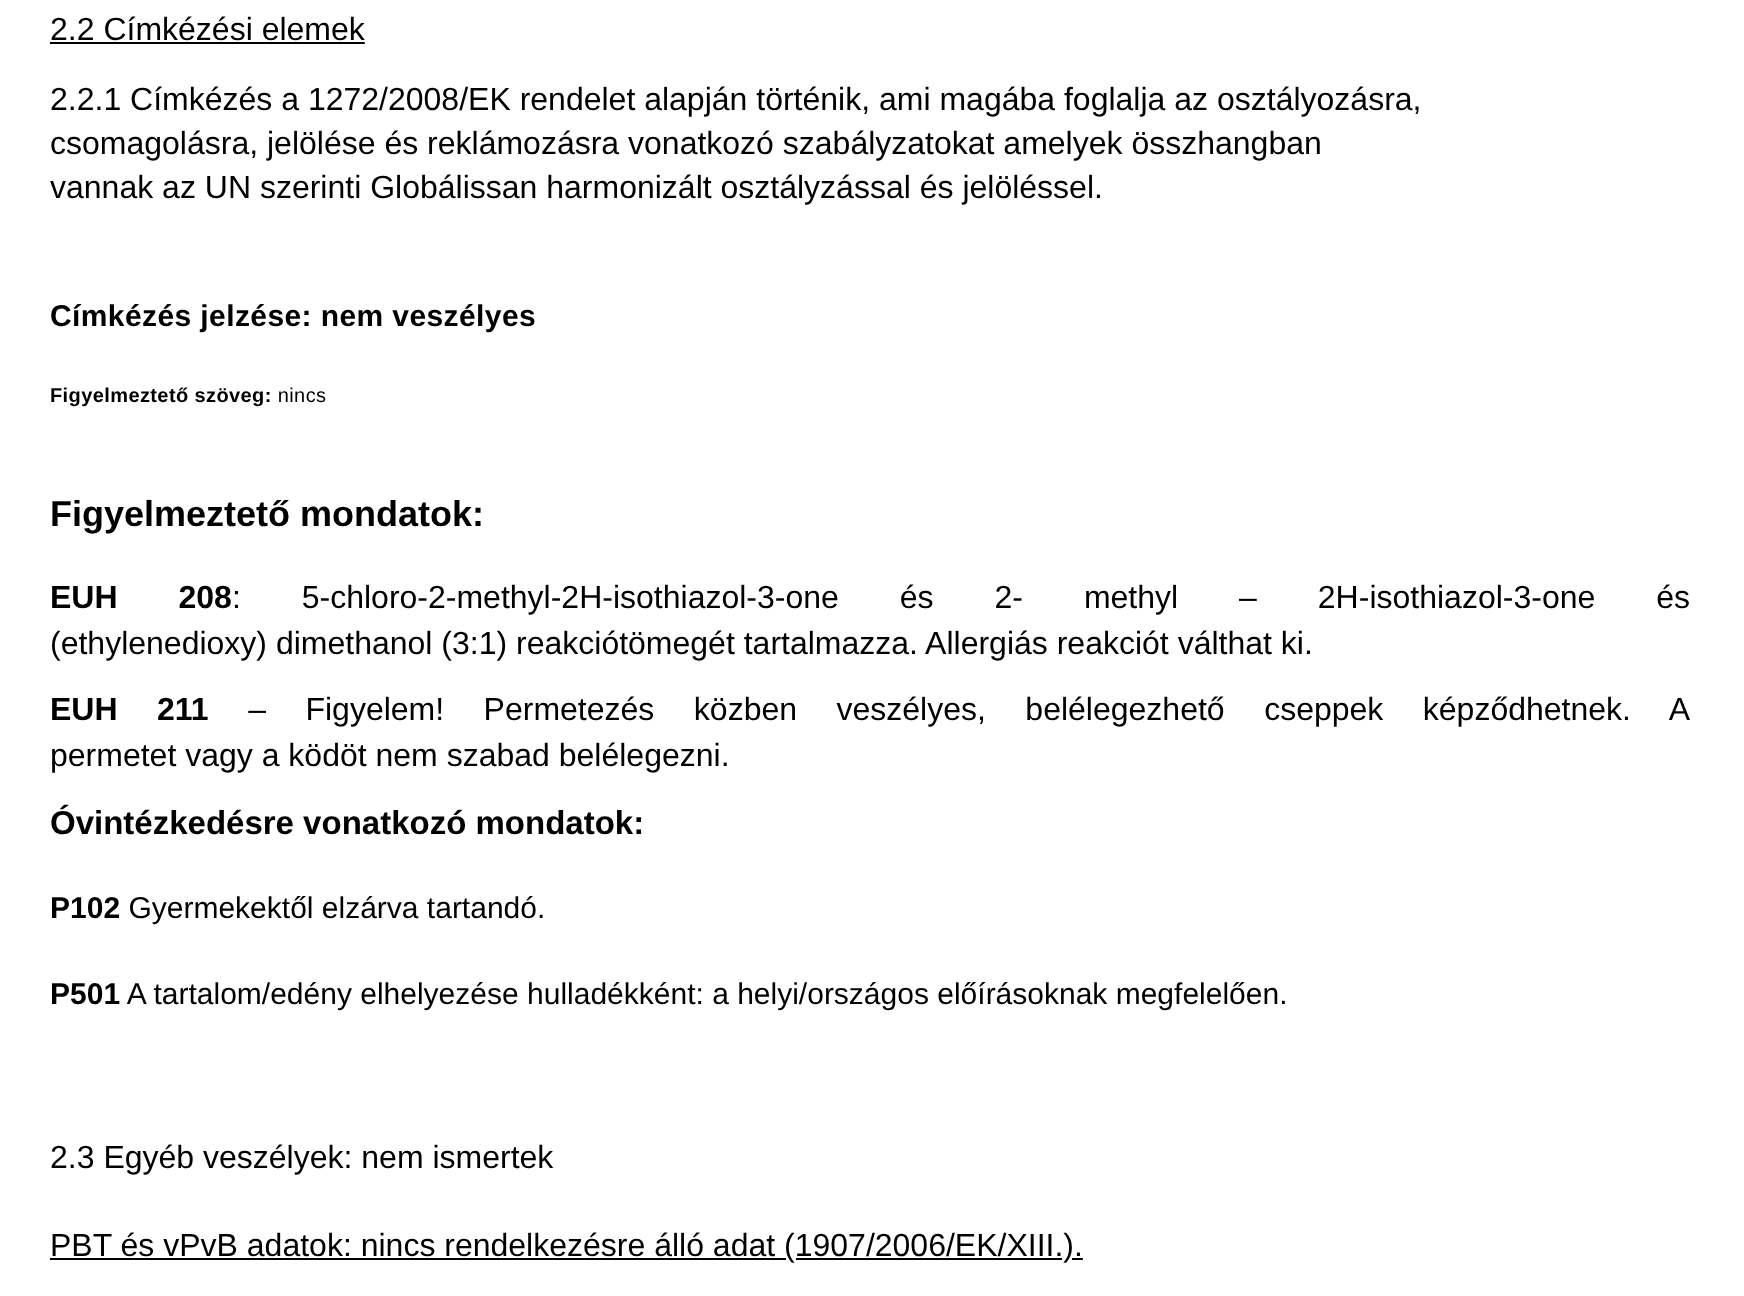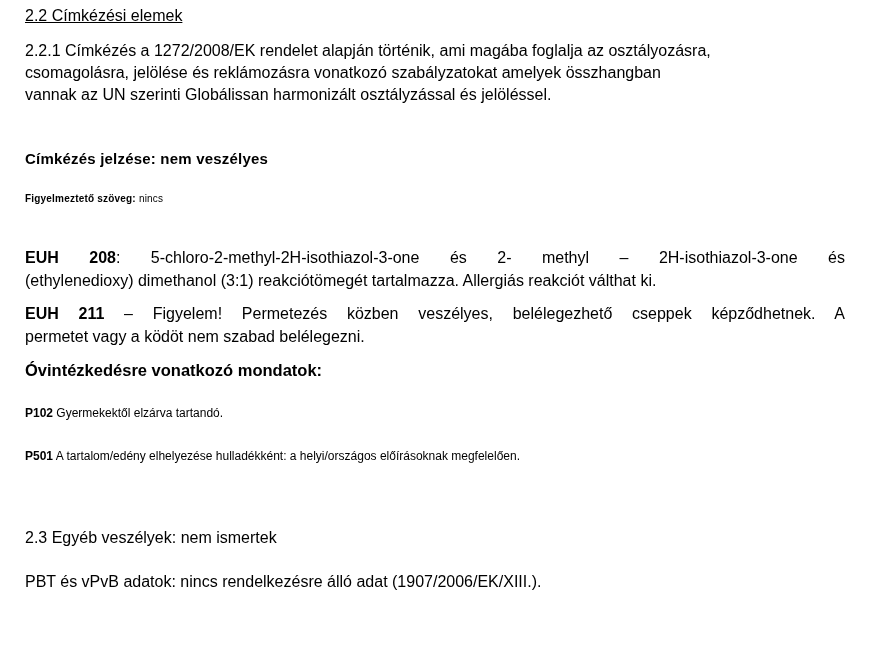--- a/index.html
+++ b/index.html
@@ -67,51 +67,53 @@
   .euh .l2 { display: block; }
   .euh .code { font-weight: bold; }
   .ovint-heading {
     margin: 0 0 24px 0;
     font-size: 16.5px;
     line-height: 20px;
     font-weight: bold;
   }
   .p-item {
     margin: 0 0 25px 0;
-    font-size: 12px;
+    font-size: 15px;
     line-height: 18px;
   }
   .p-item.last { margin-bottom: 63px; }
   .p-item .code { font-weight: bold; }
   .sec23-line {
     margin: 0 0 24px 0;
     font-size: 16px;
     line-height: 20px;
   }
   .pbt-line {
     margin: 0;
     font-size: 16px;
     line-height: 20px;
+    text-decoration: underline;
   }
 </style>
 </head>
 <body>
 
 <div class="page">
 
   <h2 class="sec-title">2.2 Címkézési elemek</h2>
 
   <p class="para-221">2.2.1 Címkézés a 1272/2008/EK rendelet alapján történik, ami magába foglalja az osztályozásra,
 csomagolásra, jelölése és reklámozásra  vonatkozó szabályzatokat amelyek összhangban
 vannak az UN szerinti Globálissan harmonizált osztályzással és jelöléssel.</p>
 
   <p class="hazard-line"><span class="lbl">Címkézés jelzése:</span> <span class="val">nem veszélyes</span></p>
 
   <p class="signal-line"><span class="lbl">Figyelmeztető szöveg:</span> <span class="val">nincs</span></p>
 
+  <h3 class="fm-heading">Figyelmeztető mondatok:</h3>
 
   <p class="euh">
     <span class="l1"><b class="code">EUH 208</b><span>: 5-chloro-2-methyl-2H-isothiazol-3-one és 2- methyl – 2H-isothiazol-3-one és</span></span>
     <span class="l2">(ethylenedioxy) dimethanol (3:1) reakciótömegét tartalmazza. Allergiás reakciót válthat ki.</span>
   </p>
 
   <p class="euh last">
     <span class="l1"><b class="code">EUH 211</b><span> – Figyelem! Permetezés közben veszélyes, belélegezhető cseppek képződhetnek. A</span></span>
     <span class="l2">permetet vagy a ködöt nem szabad belélegezni.</span>
   </p>

